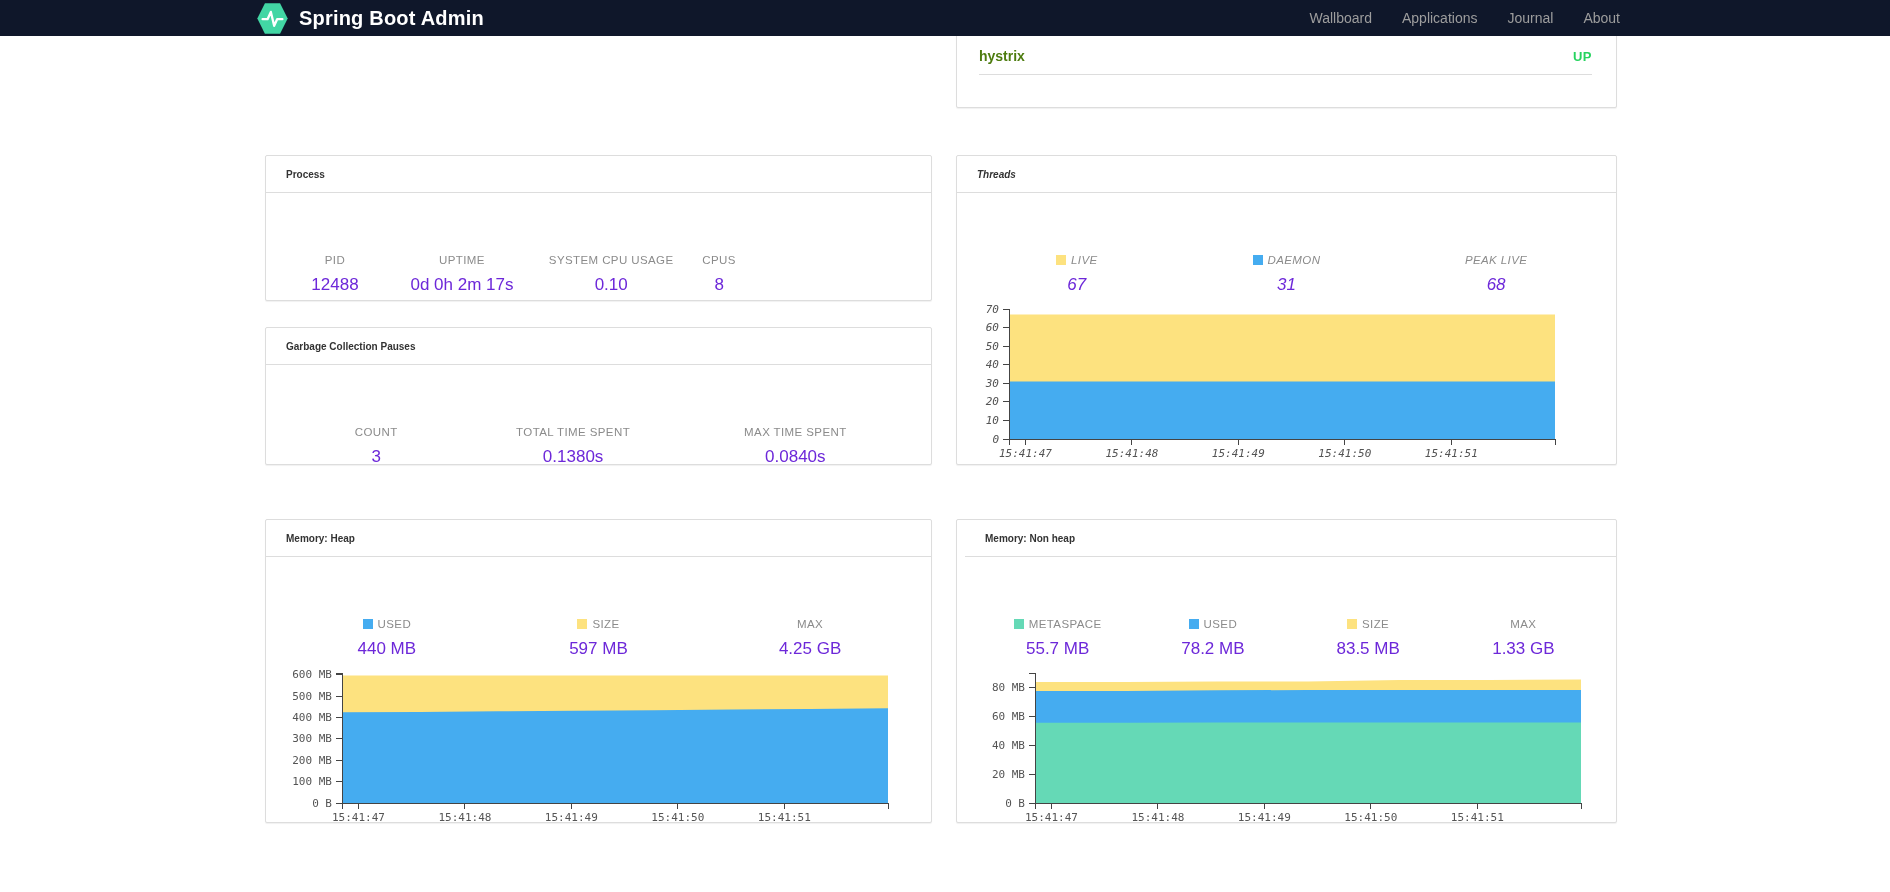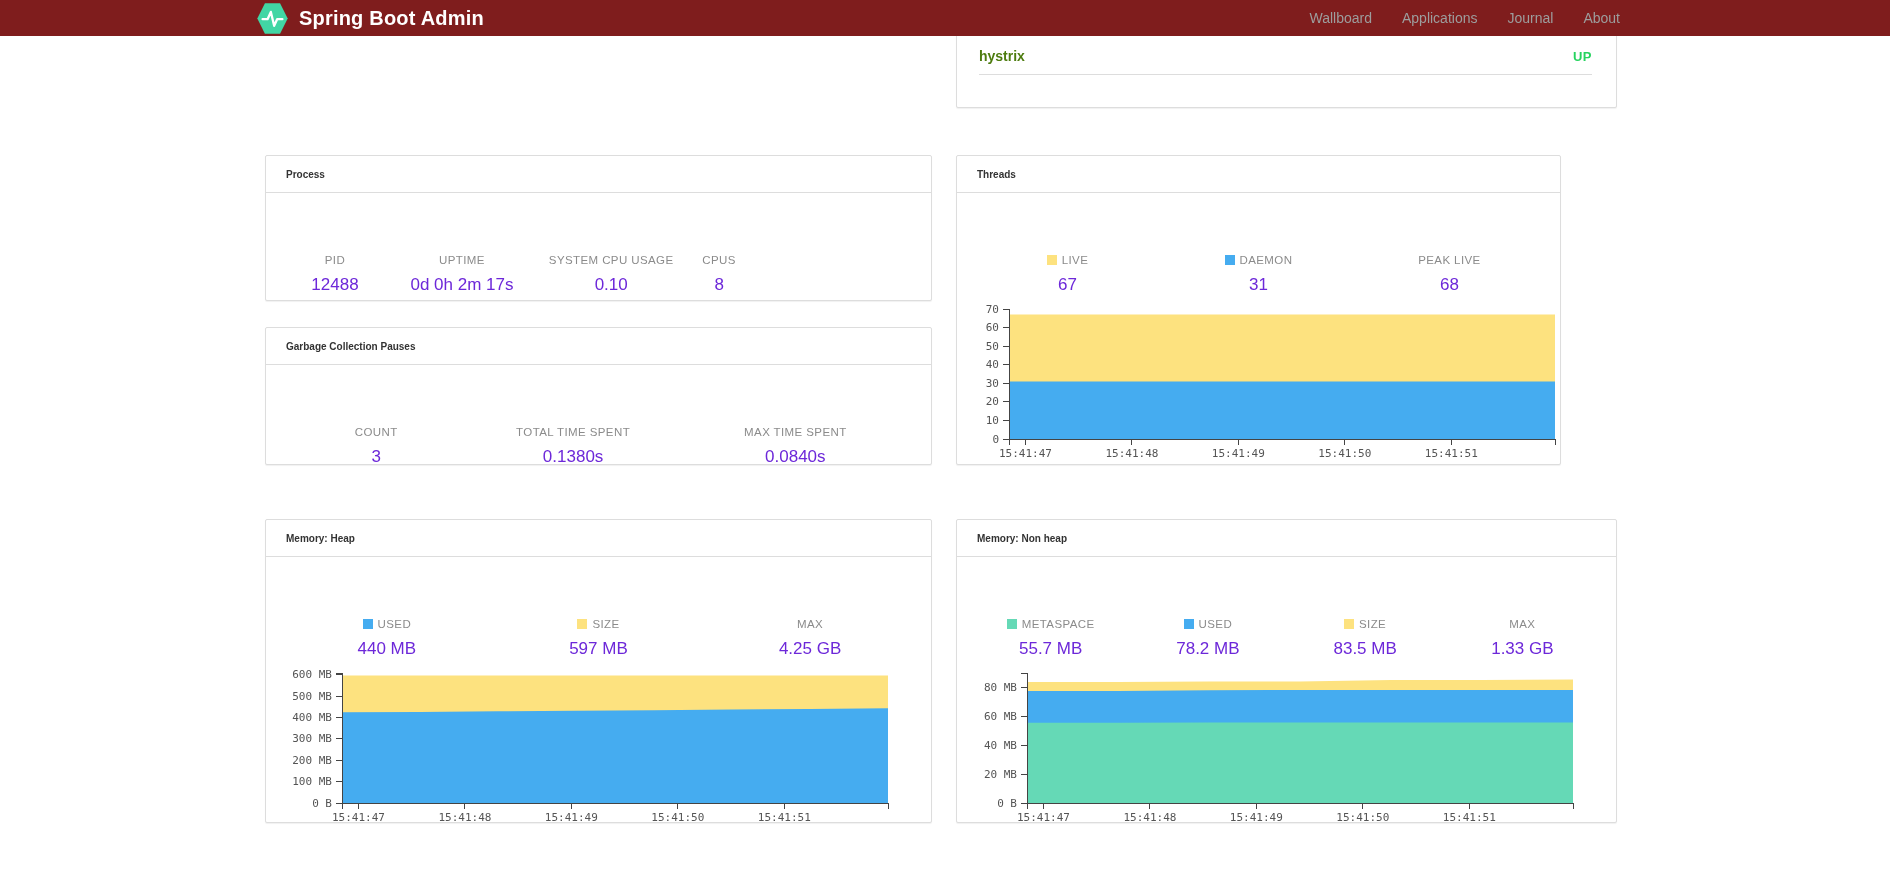--- a/index.html
+++ b/index.html
@@ -1,34 +1,34 @@
 <!DOCTYPE html>
 <html><head>
 <meta charset="utf-8">
 <style>
   * { margin:0; padding:0; box-sizing:border-box; }
   html,body { width:1890px; height:892px; background:#fff; font-family:"Liberation Sans",sans-serif; overflow:hidden; position:relative; }
 
   
-  .navbar { position:absolute; top:0; left:0; width:1890px; height:36px; background:#7f1d1d; z-index:10; }
+  .navbar { position:absolute; top:0; left:0; width:1890px; height:36px; background:#0f172a; z-index:10; }
   .brand { position:absolute; left:256px; top:0; height:36px; display:flex; align-items:center; gap:10px; text-decoration:none; cursor:pointer; }
   .brand-title { color:#fff; font-size:20px; font-weight:bold; letter-spacing:.2px; white-space:nowrap; }
   .nav-links { position:absolute; right:270px; top:0; height:36px; display:flex; align-items:center; }
   .nav-links a { color:#9d9d9d; font-size:14px; text-decoration:none; padding-left:30px; cursor:pointer; white-space:nowrap; }
 
   
   .panel { position:absolute; background:#fff; border:1px solid #ddd; border-radius:2px; box-shadow:0 1px 1px rgba(0,0,0,.06); }
   .panel-heading { padding:13px 20px 12px; font-size:10px; font-weight:bold; color:#333; border-bottom:1px solid #ddd; }
 
   #panel-hystrix  { left:956px; top:-40px;  width:661px; height:148px; z-index:1; }
   #panel-process  { left:265px; top:155px; width:667px; height:146px; }
   #panel-gc       { left:265px; top:327px; width:667px; height:138px; }
-  #panel-threads  { left:956px; top:155px; width:605px; height:310px; }
+  #panel-threads  { left:956px; top:155px; width:661px; height:310px;font-style:italic; }
   #panel-heap     { left:265px; top:519px; width:667px; height:304px; }
-  #panel-nonheap  { left:956px; top:519px; width:661px; height:304px; }
+  #panel-nonheap  { left:956px; top:519px; width:661px; height:304px;padding-left:8px; }
 
   .app-row { position:absolute; left:22px; right:24px; bottom:32px; border-bottom:1px solid #ddd;
              padding-bottom:10px; display:flex; justify-content:space-between; align-items:center; }
   .app-name { font-size:14px; font-weight:bold; color:#4d7c0f; text-decoration:none; cursor:pointer; }
   .app-status { font-size:13px; font-weight:bold; letter-spacing:.5px; }
 
   .stats { display:flex; padding:22px 15px 0; text-align:center; }
   .stat-label { font-size:11.5px; color:#8b8b8b; letter-spacing:.4px; white-space:nowrap;margin-top:39px; }
   .stat-value { font-size:17px; color:#6d28d9; margin-top:9px; white-space:nowrap; }
   .swatch { display:inline-block; width:10px; height:10px; margin-right:5px; vertical-align:-1px; }

